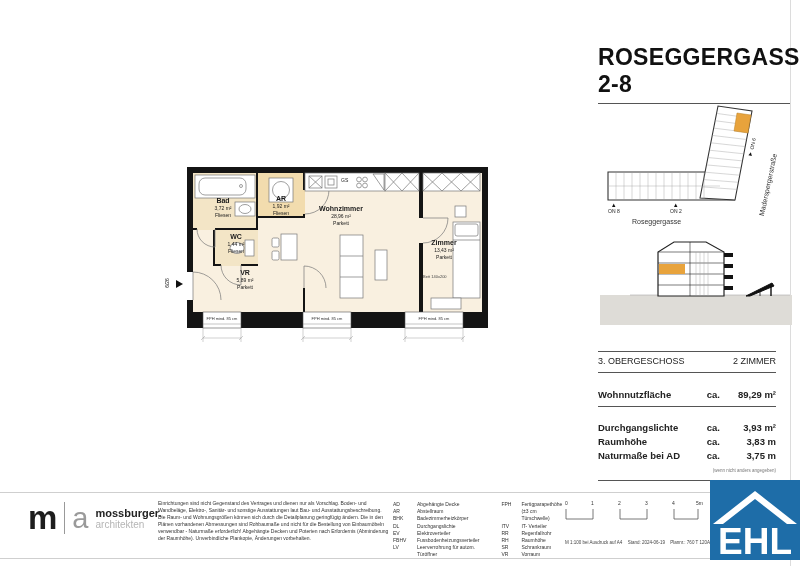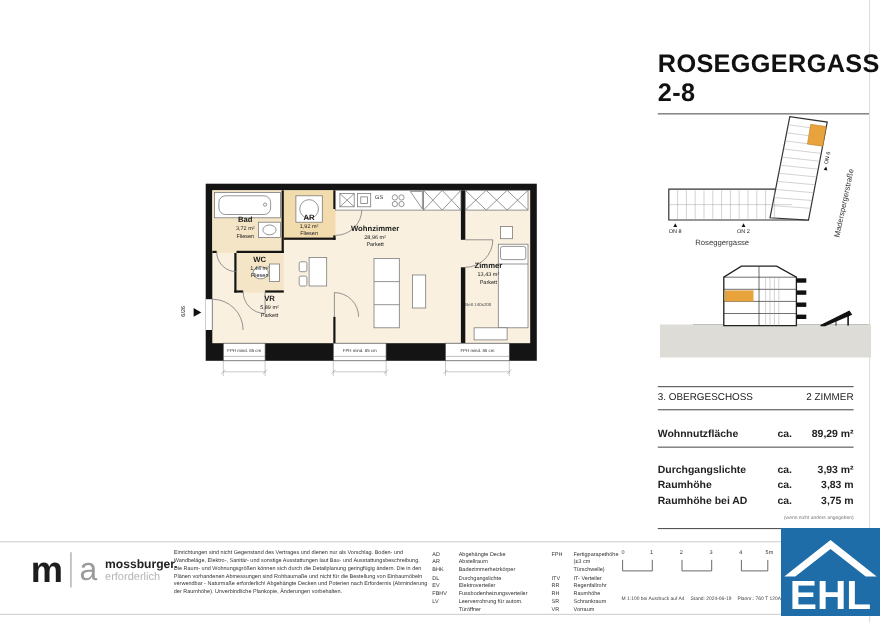--- a/index.html
+++ b/index.html
@@ -184,21 +184,21 @@
         <span>Durchgangslichte</span>
         <span class="ca">ca.</span>
         <span class="val">3,93 m²</span>
       </div>
       <div class="vrow">
         <span>Raumhöhe</span>
         <span class="ca">ca.</span>
         <span class="val">3,83 m</span>
       </div>
       <div class="vrow">
-        <span>Raumhöhe bei AD</span>
+        <span>Naturmaße bei AD</span>
         <span class="ca">ca.</span>
         <span class="val">3,75 m</span>
       </div>
       <div class="note">(wenn nicht anders angegeben)</div>
       <div class="rule" style="margin-top:2px;"></div>
     </div>
   </div>
 
   <div class="abs plan">
     <svg width="312" height="196" viewBox="0 0 312 196">
@@ -377,21 +377,21 @@
 
   <div class="abs f-topline"></div>
   <div class="abs f-botline"></div>
 
   <div class="abs malogo">
     <span class="m">m</span>
     <span class="bar"></span>
     <span class="a">a</span>
     <span class="bt">
       <span class="b1">mossburger.</span>
-      <span class="b2">erforderlich</span>
+      <span class="b2">architekten</span>
     </span>
   </div>
 
   <div class="abs disc">Einrichtungen sind nicht Gegenstand des Vertrages und dienen nur als Vorschlag. Boden- und Wandbeläge, Elektro-, Sanitär- und sonstige Ausstattungen laut Bau- und Ausstattungsbeschreibung. Die Raum- und Wohnungsgrößen können sich durch die Detailplanung geringfügig ändern. Die in den Plänen vorhandenen Abmessungen sind Rohbaumaße und nicht für die Bestellung von Einbaumöbeln verwendbar - Naturmaße erforderlich! Abgehängte Decken und Poterien nach Erfordernis (Abminderung der Raumhöhe). Unverbindliche Plankopie, Änderungen vorbehalten.</div>
 
   <div class="abs legend">
     <div class="col">
       <span>AD</span>
         <span>Abgehängte Decke</span>
       <span>AR</span>

